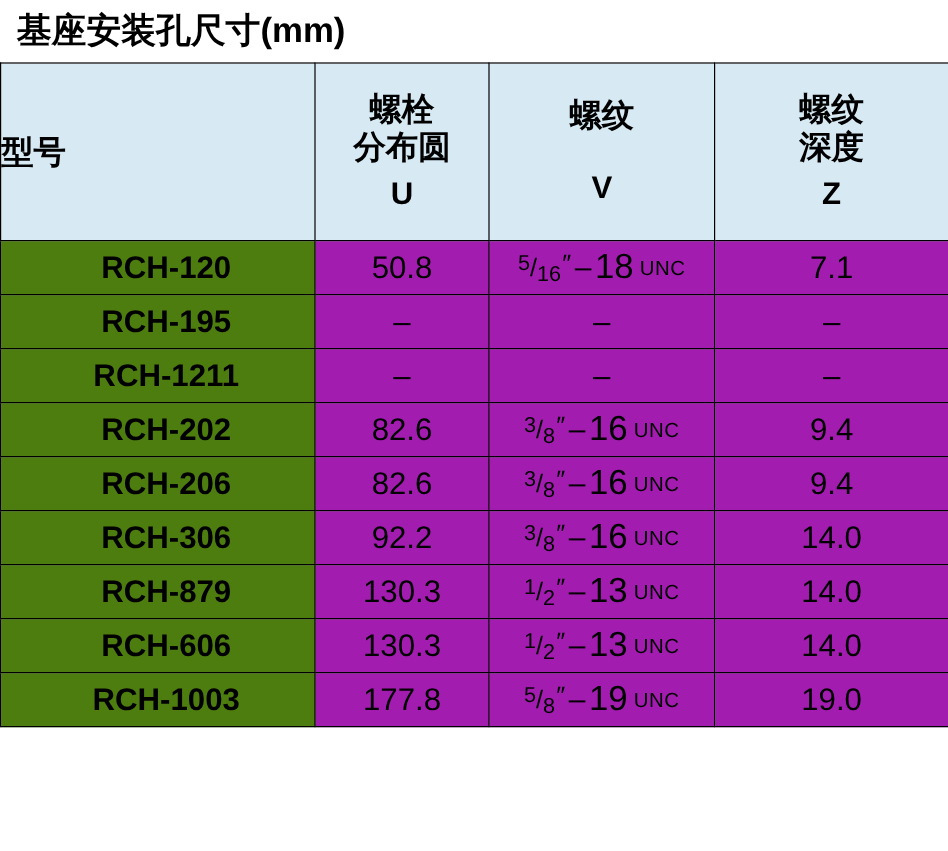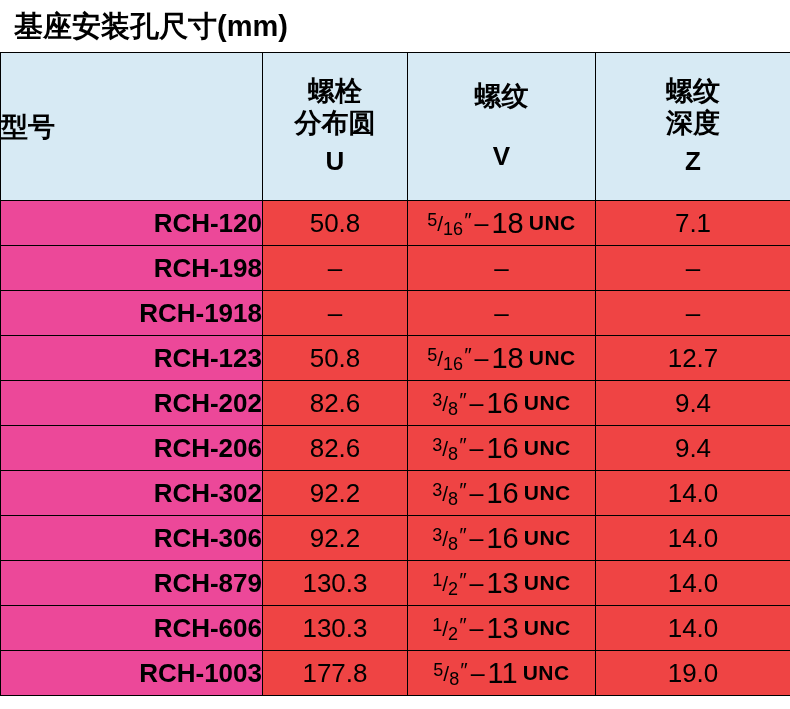--- a/index.html
+++ b/index.html
@@ -77,25 +77,25 @@
     font-weight: bold;
     margin-top: 6px;
   }
   .head-sym.gap-lg {
     margin-top: 28px;
   }
   tbody td {
     height: 45px;
     text-align: center;
     font-size: 26px;
-    background: #ef4444;
+    background: #a21caf;
   }
   tbody td.model {
-    background: #ec4899;
-    text-align: right;
+    background: #4d7c0f;
+    text-align: center;
     padding-left: 14px;
     font-weight: bold;
     font-size: 26px;
   }
   .dash {
     font-size: 26px;
   }
   
   .thread {
     display: inline-flex;
@@ -131,24 +131,23 @@
     top: -3px;
   }
   .dashsep {
     margin: 0 3px;
     font-size: 25px;
   }
   .pitch {
     font-size: 29px;
   }
   .unc {
-    font-size: 21px;
+    font-size: 17px;
     margin-left: 5px;
     letter-spacing: 0.5px;
-    font-weight: bold;
   }
 </style>
 </head>
 <body>
 
 <div class="sheet">
 
   <div class="title-bar">
     <span class="title-text">基座安装孔尺寸(mm)</span>
   </div>
@@ -198,48 +197,32 @@
                 <span class="den">16</span>
               </span>
               <span class="inch">″</span>
               <span class="dashsep">–</span>
               <span class="pitch">18</span>
               <span class="unc">UNC</span>
             </span></td>
           <td>7.1</td>
         </tr>
         <tr>
-          <td class="model">RCH-198</td>
+          <td class="model">RCH-195</td>
           <td>–</td>
           <td><span class="dash">–</span></td>
           <td>–</td>
         </tr>
         <tr>
-          <td class="model">RCH-1918</td>
+          <td class="model">RCH-1211</td>
           <td>–</td>
           <td><span class="dash">–</span></td>
           <td>–</td>
         </tr>
         <tr>
-          <td class="model">RCH-123</td>
-          <td>50.8</td>
-          <td><span class="thread">
-              <span class="frac">
-                <span class="num">5</span>
-                <span class="bar">/</span>
-                <span class="den">16</span>
-              </span>
-              <span class="inch">″</span>
-              <span class="dashsep">–</span>
-              <span class="pitch">18</span>
-              <span class="unc">UNC</span>
-            </span></td>
-          <td>12.7</td>
-        </tr>
-        <tr>
           <td class="model">RCH-202</td>
           <td>82.6</td>
           <td><span class="thread">
               <span class="frac">
                 <span class="num">3</span>
                 <span class="bar">/</span>
                 <span class="den">8</span>
               </span>
               <span class="inch">″</span>
               <span class="dashsep">–</span>
@@ -258,36 +241,20 @@
                 <span class="den">8</span>
               </span>
               <span class="inch">″</span>
               <span class="dashsep">–</span>
               <span class="pitch">16</span>
               <span class="unc">UNC</span>
             </span></td>
           <td>9.4</td>
         </tr>
         <tr>
-          <td class="model">RCH-302</td>
-          <td>92.2</td>
-          <td><span class="thread">
-              <span class="frac">
-                <span class="num">3</span>
-                <span class="bar">/</span>
-                <span class="den">8</span>
-              </span>
-              <span class="inch">″</span>
-              <span class="dashsep">–</span>
-              <span class="pitch">16</span>
-              <span class="unc">UNC</span>
-            </span></td>
-          <td>14.0</td>
-        </tr>
-        <tr>
           <td class="model">RCH-306</td>
           <td>92.2</td>
           <td><span class="thread">
               <span class="frac">
                 <span class="num">3</span>
                 <span class="bar">/</span>
                 <span class="den">8</span>
               </span>
               <span class="inch">″</span>
               <span class="dashsep">–</span>
@@ -332,21 +299,21 @@
           <td class="model">RCH-1003</td>
           <td>177.8</td>
           <td><span class="thread">
               <span class="frac">
                 <span class="num">5</span>
                 <span class="bar">/</span>
                 <span class="den">8</span>
               </span>
               <span class="inch">″</span>
               <span class="dashsep">–</span>
-              <span class="pitch">11</span>
+              <span class="pitch">19</span>
               <span class="unc">UNC</span>
             </span></td>
           <td>19.0</td>
         </tr>
       </tbody>
   </table>
 
 </div>
 
 </body></html>

